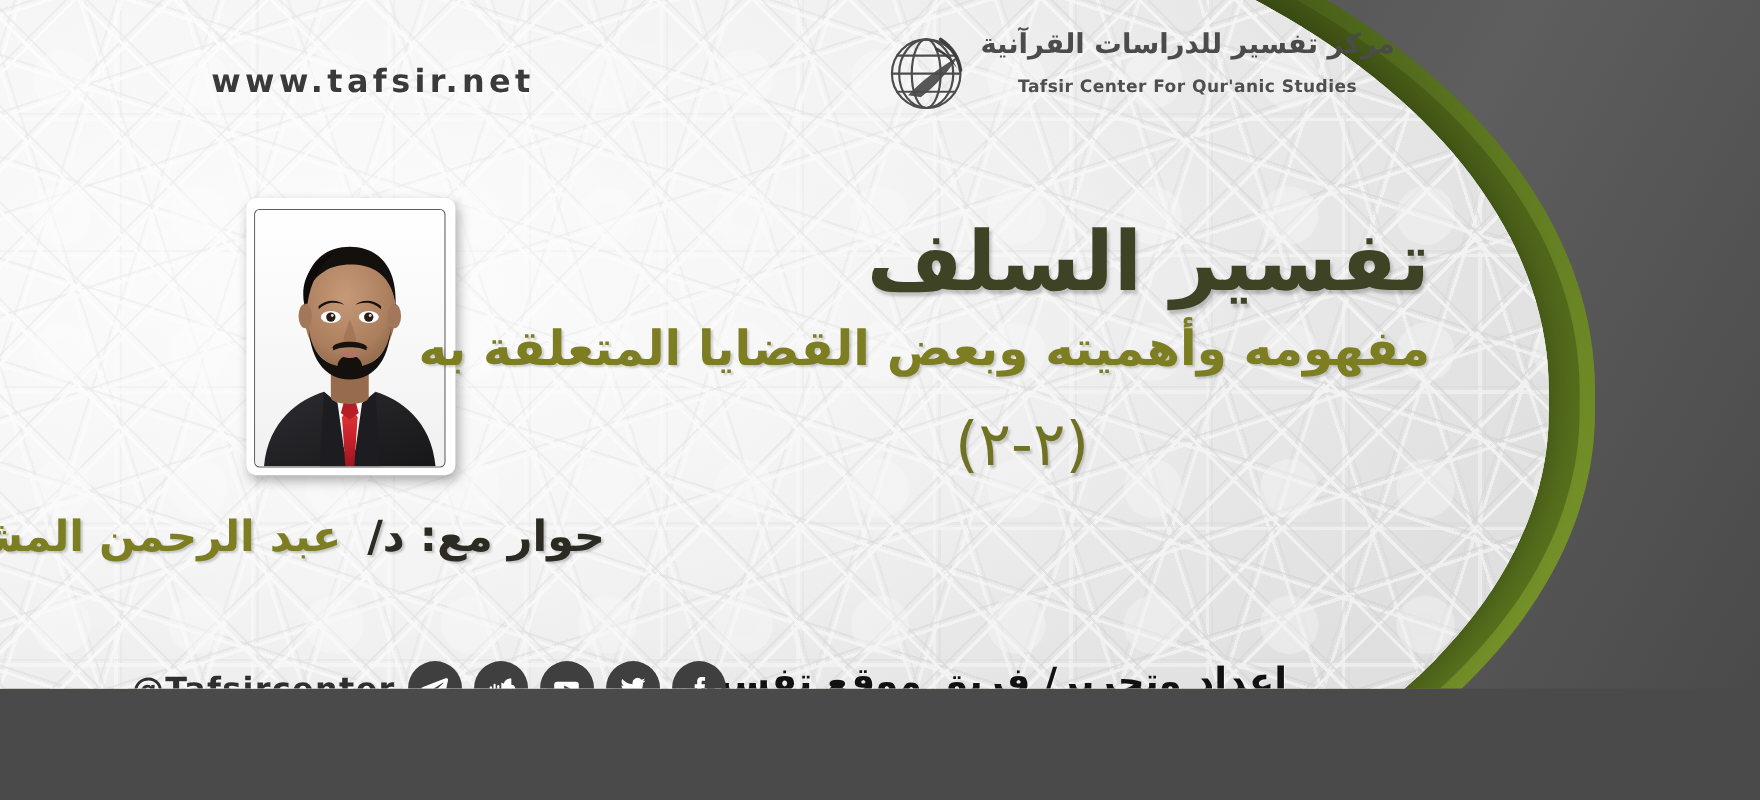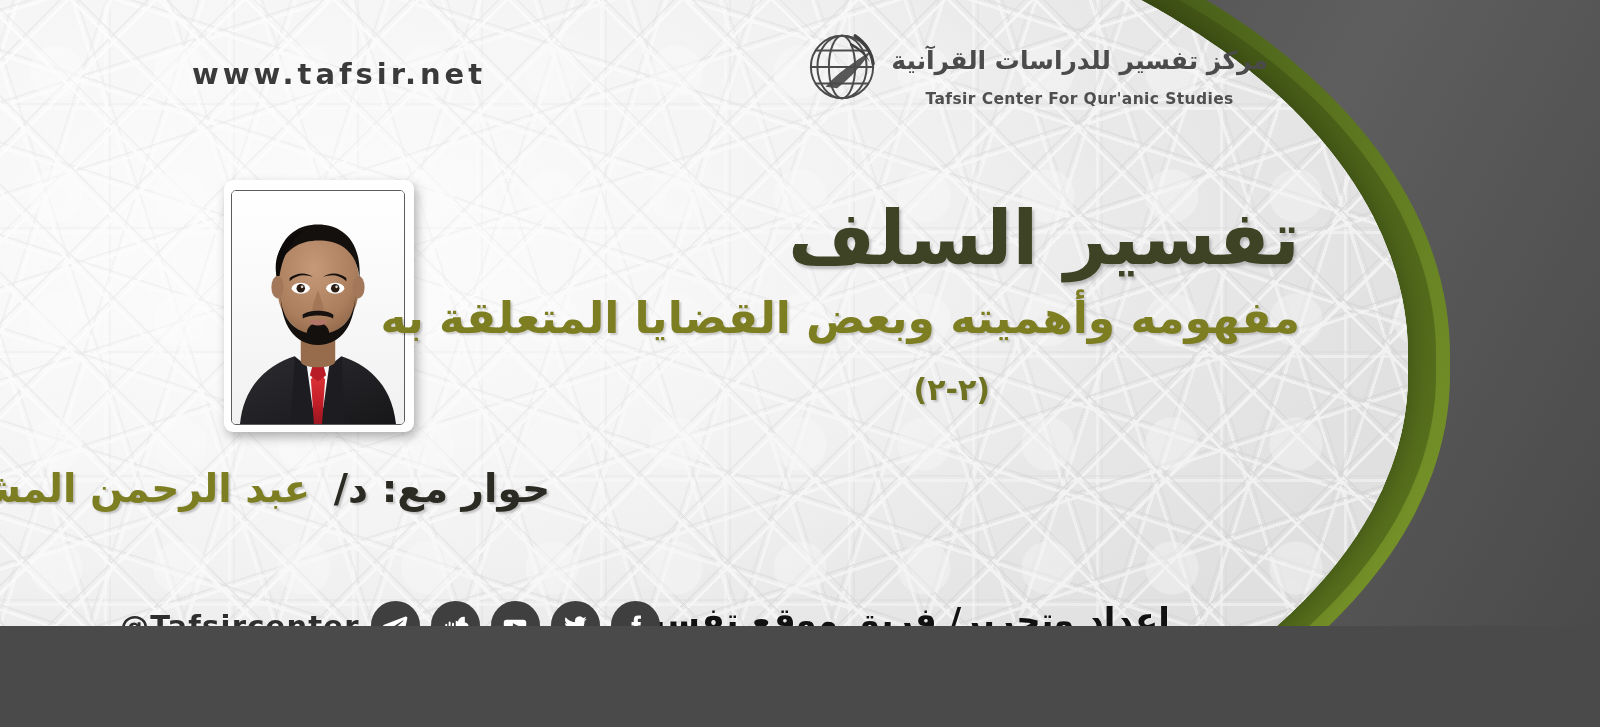--- a/index.html
+++ b/index.html
@@ -87,21 +87,21 @@
     position:absolute;left:192px;top:57px;
     font-family:"DejaVu Sans","Liberation Sans",sans-serif;
     font-size:29px;font-weight:700;letter-spacing:4px;
     color:#3a3a3a;direction:ltr;
     text-shadow:0 1px 0 rgba(255,255,255,.9);
   }
 
   
   #logo{
     position:absolute;right:332px;top:26px;
-    display:flex;align-items:flex-end;gap:8px;
+    display:flex;align-items:flex-start;gap:8px;
   }
   #logo-text{text-align:center;}
   #logo-ar{
     font-family:"DejaVu Sans","Liberation Sans",sans-serif;
     font-size:25px;font-weight:700;color:#4b4b4b;
     line-height:1.1;letter-spacing:-1px;
     white-space:nowrap;
   }
   #logo-en{
     font-family:"DejaVu Sans","Liberation Sans",sans-serif;
@@ -135,21 +135,21 @@
   #title-sub{
     position:absolute;right:300px;top:292px;
     font-family:"DejaVu Sans","Liberation Sans",sans-serif;
     font-size:44px;font-weight:700;color:#7d7d22;
     text-shadow:2px 2px 2px rgba(0,0,0,.18);
     white-space:nowrap;
   }
   #title-part{
     position:absolute;right:610px;top:372px;
     font-family:"DejaVu Sans","Liberation Sans",sans-serif;
-    font-size:30px;font-weight:700;color:#6e7221;
+    font-size:55px;font-weight:400;color:#6e7221;
     text-shadow:2px 2px 2px rgba(0,0,0,.18);
     white-space:nowrap;direction:rtl;
   }
 
   
   #guest-line{
     position:absolute;right:1050px;top:466px;
     font-family:"DejaVu Sans","Liberation Sans",sans-serif;
     font-size:39px;font-weight:700;white-space:nowrap;
     direction:rtl;

